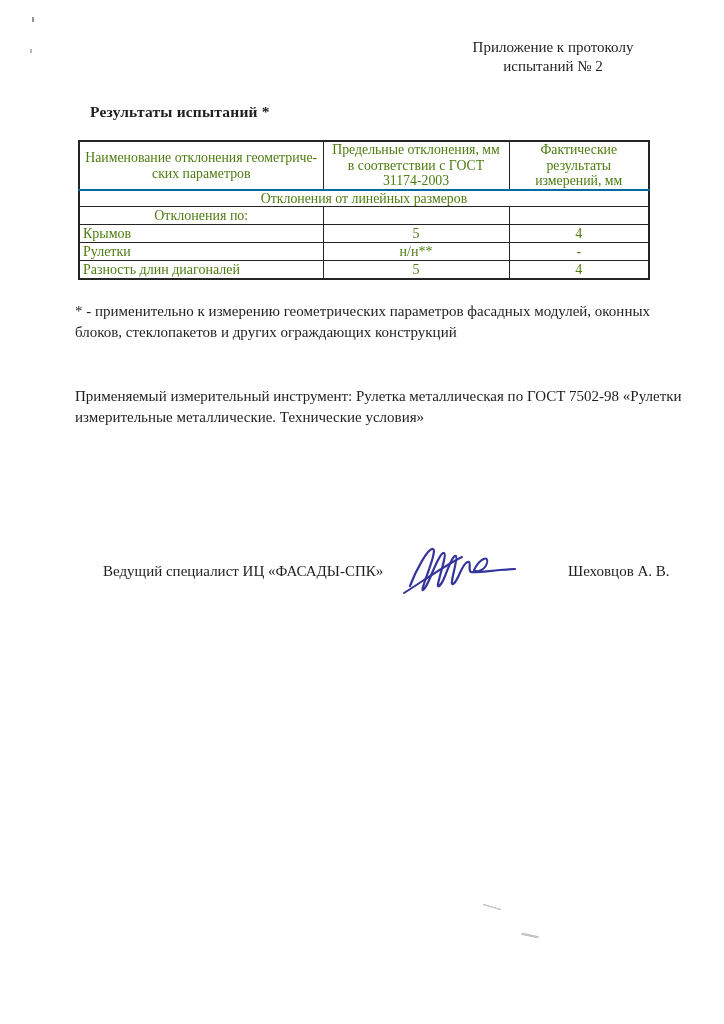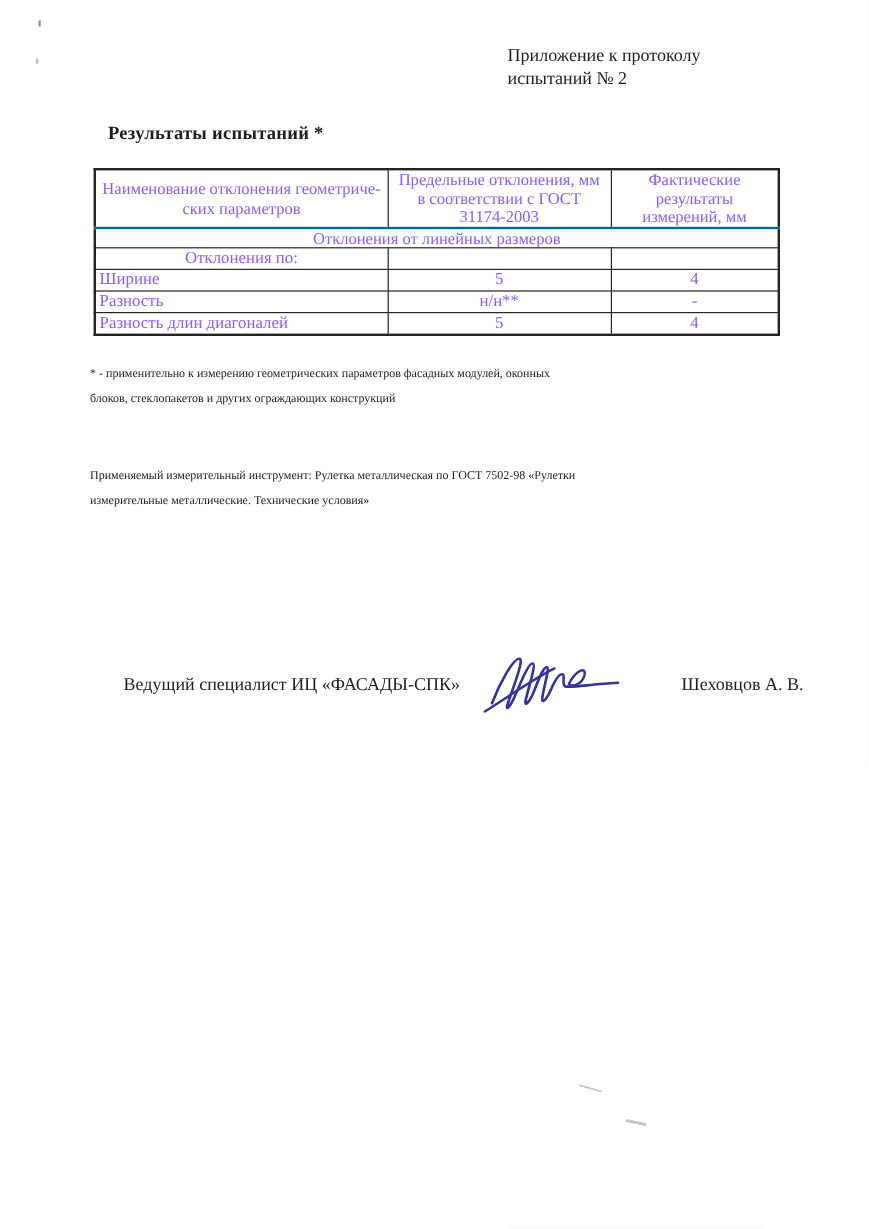--- a/index.html
+++ b/index.html
@@ -7,56 +7,56 @@
     position:relative;width:724px;height:1024px;margin:0 auto;
     background:#ffffff;overflow:hidden;
     font-family:"Liberation Serif","DejaVu Serif",serif;
     color:#1e1e1e;
   }
   .pre{white-space:pre-line;}
 
   
   .corner{
     position:absolute;top:38px;right:41px;width:260px;
-    font-size:15px;line-height:19px;text-align:left;
+    font-size:15px;line-height:19px;text-align:center;
   }
 
   
   .title{
     position:absolute;top:103px;left:90px;width:570px;
     font-size:15.5px;font-weight:bold;text-align:left;
     letter-spacing:.2px;
   }
 
   
   .tbl-wrap{position:absolute;top:140px;left:78px;}
   table.results{
     border-collapse:collapse;table-layout:fixed;width:570px;
-    font-size:14px;color:#8b5cf6;padding-left:44px;
+    font-size:14px;color:#4d7c0f;padding-left:44px;
   }
   table.results th, table.results td{
     border:1px solid #242424;padding:0 3px;overflow:hidden;
   }
   table.results{border:2px solid #242424;}
   th.hd{
     font-weight:normal;text-align:center;vertical-align:middle;
     font-size:13.8px;line-height:15.5px;height:47px;
   }
   tr.section td{
     text-align:center;height:15px;font-size:13.8px;line-height:14px;
     border-top:2px solid #0369a1;border-bottom:1px solid #242424;
   }
   td.param{height:17px;text-align:left;padding-left:5px;line-height:16px;}
   td.param.center{text-align:center;padding-left:3px;}
   td.num{text-align:center;line-height:16px;}
 
   
   .note{
     position:absolute;left:75px;width:625px;
-    font-size:10px;line-height:21px;
+    font-size:15px;line-height:21px;
   }
   .fn1{top:301px;}
   .fn2{top:350px;}
   .instr{top:386px;}
 
   
   .sig-row{position:absolute;left:0;width:724px;height:64px;margin-left:28px;}
   .sig-row .role{position:absolute;left:75px;top:25px;font-size:15px;}
   .sig-row .name{position:absolute;left:540px;top:25px;font-size:15px;}
   .sig-row svg{position:absolute;}
@@ -104,26 +104,26 @@
       </tr>
       <tr class="section">
         <td colspan="3">Отклонения от линейных размеров</td>
       </tr>
       <tr>
         <td class="param center">Отклонения по:</td>
         <td class="num"></td>
         <td class="num"></td>
       </tr>
       <tr>
-        <td class="param">Ширине</td>
+        <td class="param">Крымов</td>
         <td class="num">5</td>
         <td class="num">4</td>
       </tr>
       <tr>
-        <td class="param">Разность</td>
+        <td class="param">Рулетки</td>
         <td class="num">н/н**</td>
         <td class="num">-</td>
       </tr>
       <tr>
         <td class="param">Разность длин диагоналей</td>
         <td class="num">5</td>
         <td class="num">4</td>
       </tr>
     </tbody>
       </table>

